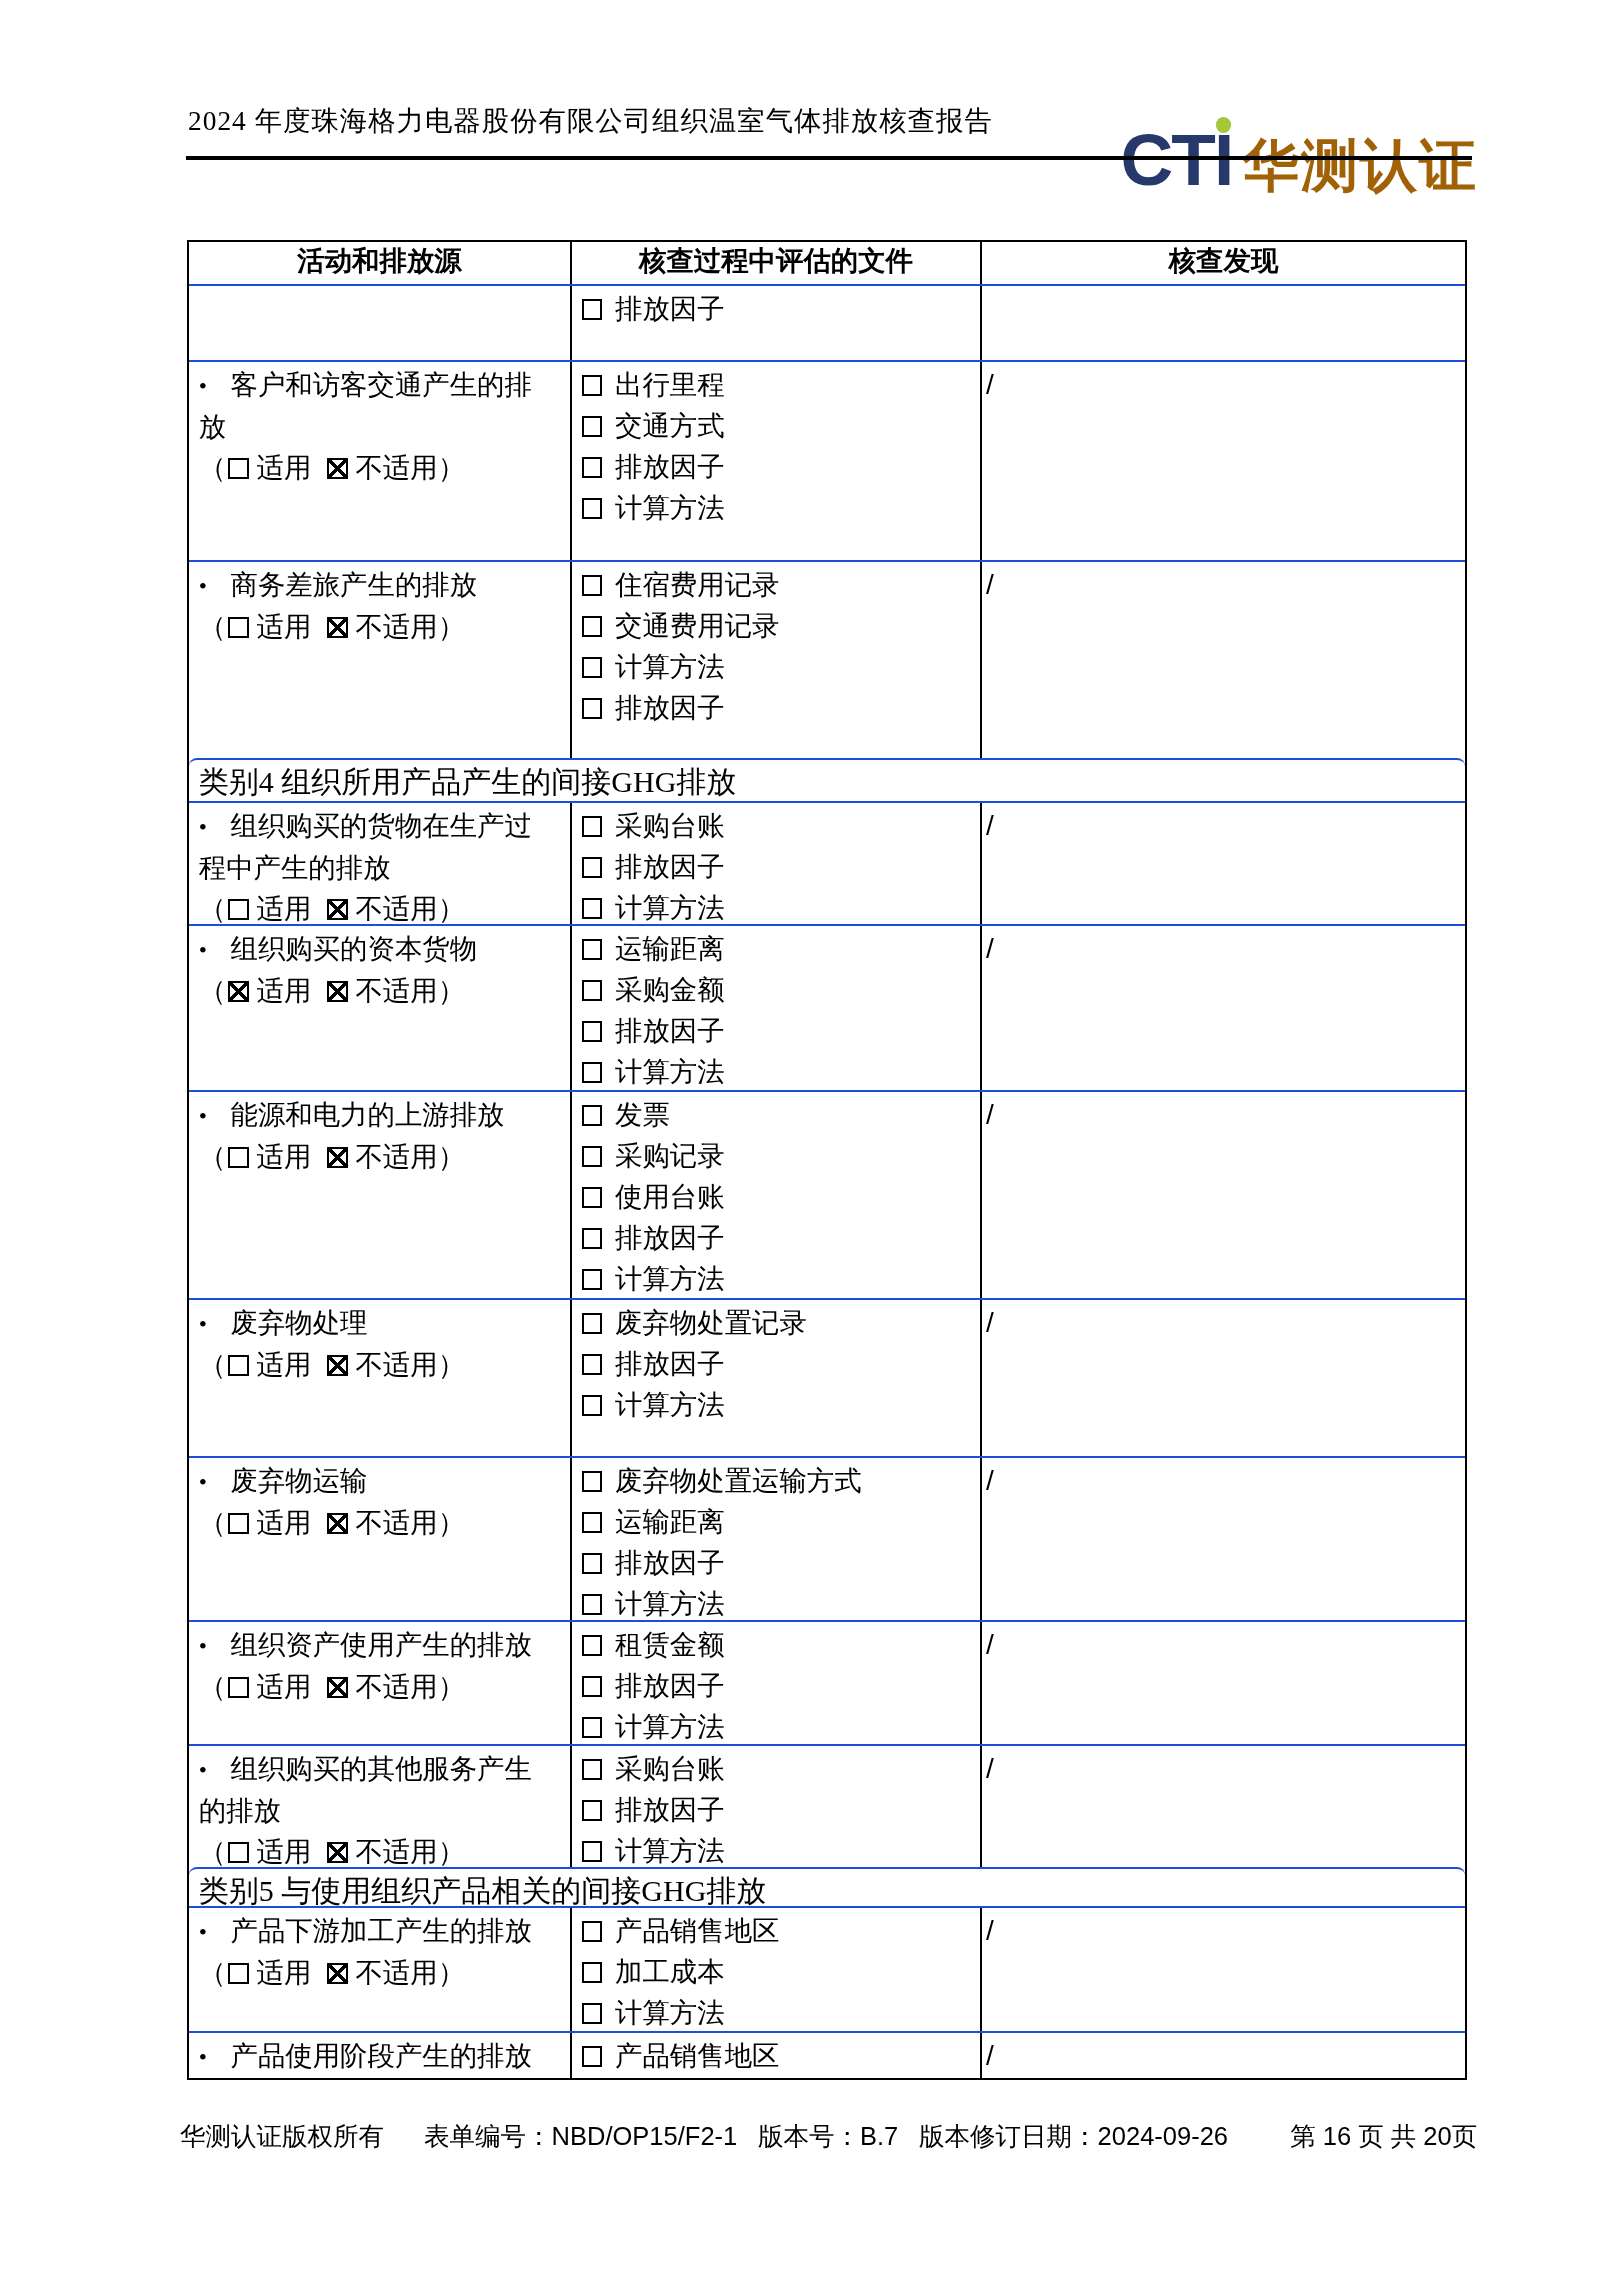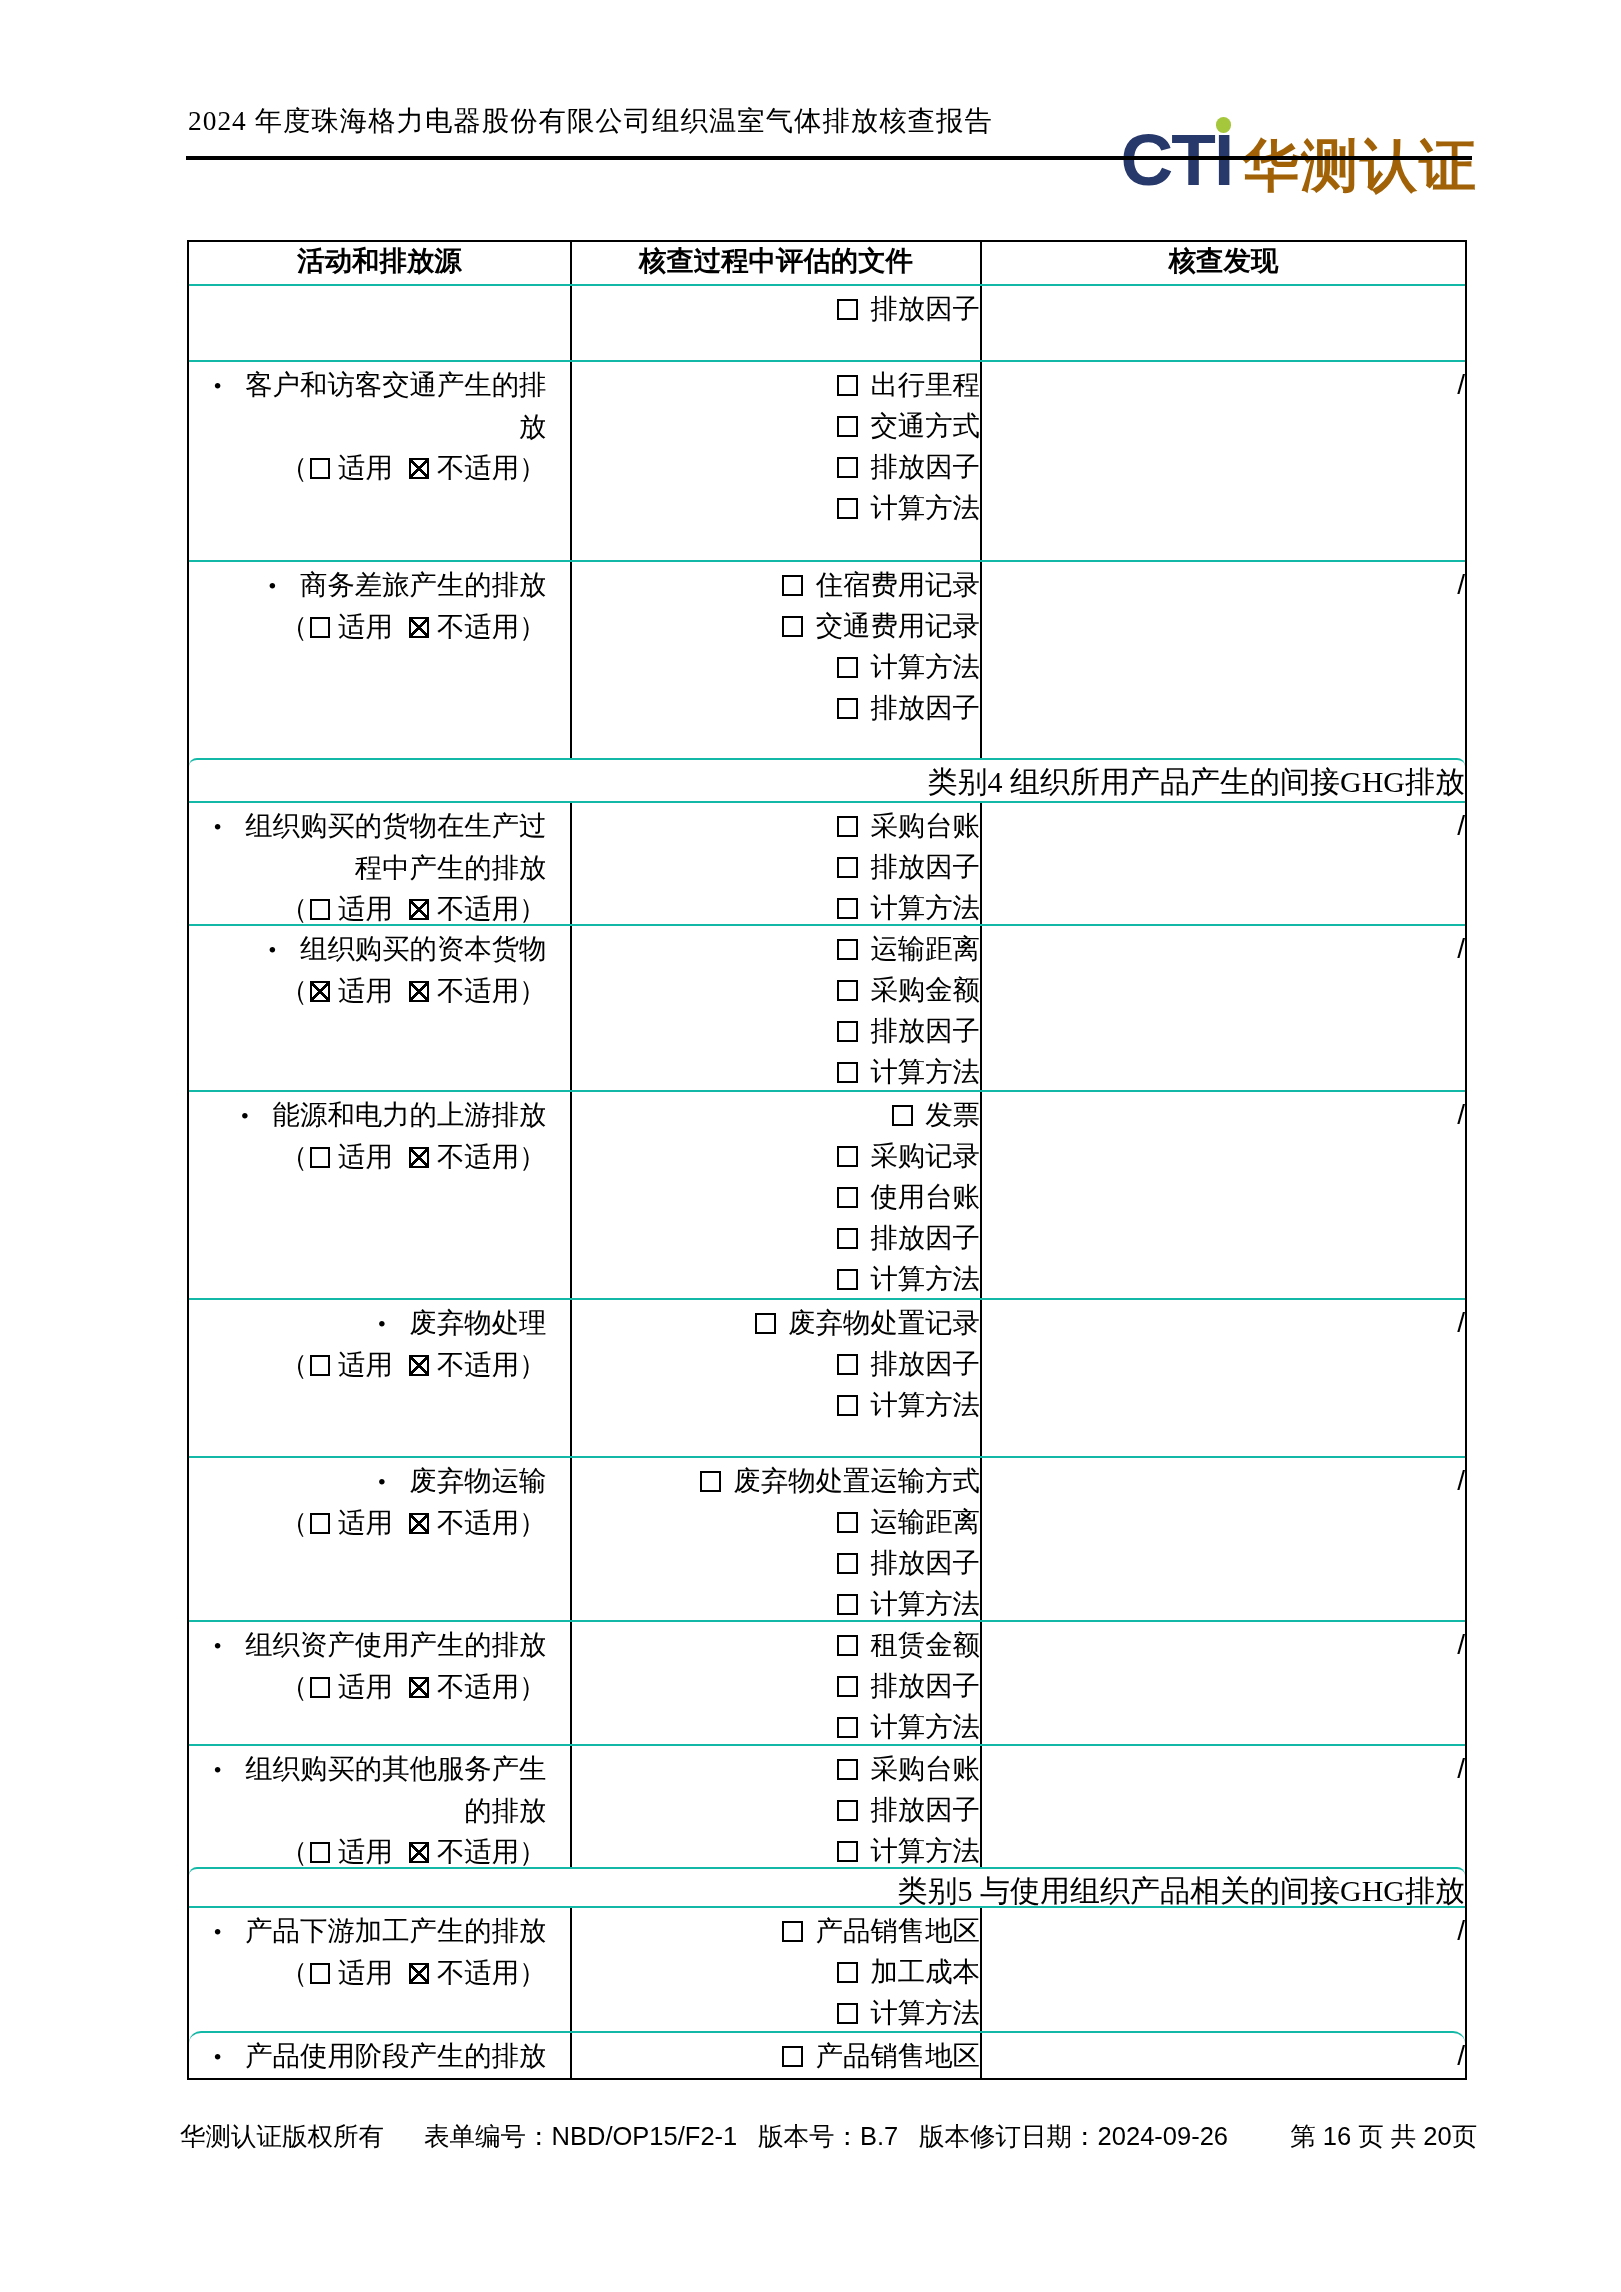--- a/index.html
+++ b/index.html
@@ -47,21 +47,21 @@
     position:absolute;left:187px;top:240px;width:1280px;
     border:2.9px solid #000;
   }
   .grid3{display:grid;grid-template-columns:383px 410px 1fr;}
   .thead{height:42px;}
   .hc{
     font-weight:bold;font-size:27.4px;line-height:38px;
     text-align:center;overflow:hidden;
   }
   .hc1,.hc2{border-right:2px solid #000;}
-  .trow{border-top:2px solid #14b8a6;overflow:hidden;text-align:right;}
+  .trow{border-top:2px solid #1d4ed8;overflow:hidden;}
   .cell{overflow:hidden;padding:2.9px 0 0 9.8px;}
   .c1{border-right:2px solid #000;padding-right:23.5px;}
   .c2{border-right:2px solid #000;}
   .act{font-size:27.4px;line-height:41px;}
   .bullet{display:inline-block;margin-right:23.5px;font-size:23.5px;}
   .applic{font-size:27.4px;line-height:41px;white-space:nowrap;}
   .applic .cb{margin:0 7.8px 0 2px;}
   .doc{font-size:27.4px;line-height:41px;white-space:nowrap;}
   .doclab{margin-left:12.7px;}
   .finding{font-size:28px;line-height:39px;padding-left:3.9px;
@@ -242,21 +242,21 @@
             <div class="act"><span class="bullet">•</span><span>产品下游加工产生的排放</span></div>
             <div class="applic">（<span class="cb"></span>适用 <span class="cb on"></span>不适用）</div>
           </div>
           <div class="cell c2">
             <div class="doc"><span class="cb"></span><span class="doclab">产品销售地区</span></div>
             <div class="doc"><span class="cb"></span><span class="doclab">加工成本</span></div>
             <div class="doc"><span class="cb"></span><span class="doclab">计算方法</span></div>
           </div>
           <div class="cell finding"><span>/</span></div>
         </div>
-        <div class="trow grid3" style="height: 47px; border-radius: 12px;">
+        <div class="trow grid3" style="height: 47px;">
           <div class="cell c1">
             <div class="act"><span class="bullet">•</span><span>产品使用阶段产生的排放</span></div>
           </div>
           <div class="cell c2">
             <div class="doc"><span class="cb"></span><span class="doclab">产品销售地区</span></div>
           </div>
           <div class="cell finding"><span>/</span></div>
         </div>
       </div>
   </div>

